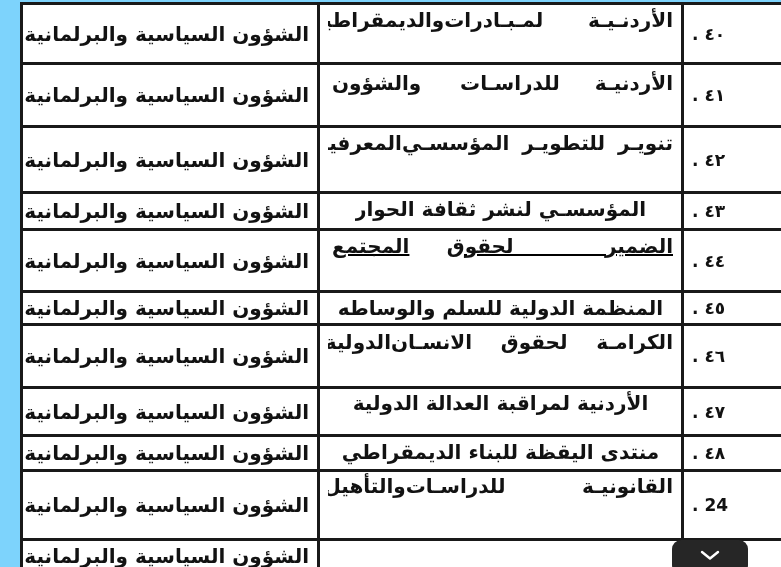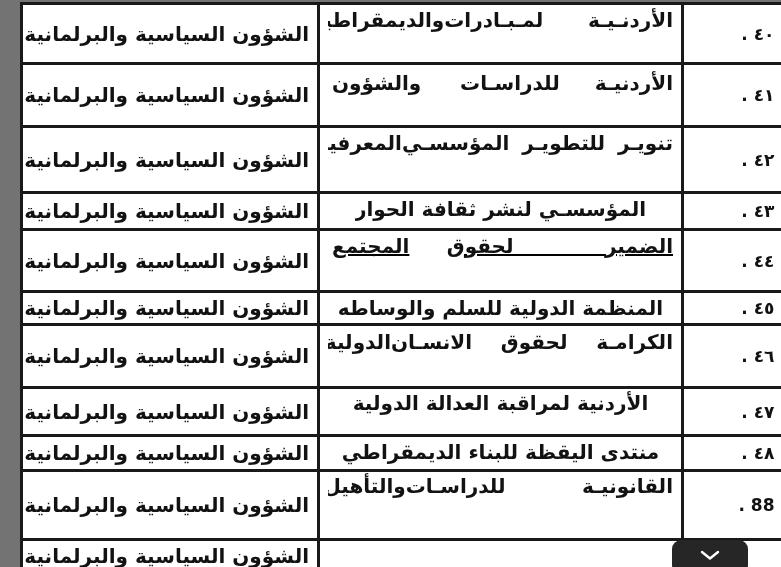--- a/index.html
+++ b/index.html
@@ -1,17 +1,17 @@
 <!DOCTYPE html>
 <html><head>
 <meta charset="utf-8">
 <style>
   html,body{margin:0;padding:0;background:#fff;}
   .screen{
-    position:relative;width:781px;height:567px;background:#737373;
+    position:relative;width:781px;height:567px;background:#7dd3fc;
     overflow:hidden;font-family:"DejaVu Sans",sans-serif;
   }
   table.ngo{
     position:absolute;left:20px;top:2px;width:761px;
     border-collapse:collapse;table-layout:fixed;
   }
   td{
     border:3px solid #191919;background:#ffffff;
     vertical-align:middle;padding:0 8px;overflow:hidden;box-sizing:border-box;
   }
@@ -25,21 +25,21 @@
     overflow:hidden;direction:rtl;
   }
   .nline{
     font-weight:bold;font-size:20px;color:#121212;
     line-height:29px;height:29px;overflow:hidden;
   }
   .nline.justify{text-align:justify;text-align-last:justify;text-justify:inter-word;}
   .nline.last{text-align:left;padding-left:4px;}
   .nline.single{text-align:right;}
   .numtxt{
-    direction:rtl;text-align:right;font-weight:bold;font-size:17px;color:#121212;
+    direction:rtl;text-align:left;font-weight:bold;font-size:17px;color:#121212;
   }
   tr.partial td{vertical-align:top;padding-top:3px;}
   .scroll-btn{
     position:absolute;left:672px;top:540px;width:76px;height:34px;
     background:#262626;border:none;border-radius:9px;
     display:flex;align-items:flex-start;justify-content:center;
     padding-top:9px;box-sizing:border-box;cursor:pointer;
   }
 </style>
 </head>
@@ -180,21 +180,21 @@
           <td>
             <div class="cat">الشؤون السياسية والبرلمانية</div>
           </td>
           <td>
             <div class="name-wrap" style="height: 66px;">
               <div class="nline justify">القانونيـة للدراسـات والتطويـر</div>
               <div class="nline last">والتأهيل</div>
             </div>
           </td>
           <td class="num">
-            <div class="numtxt">88 .</div>
+            <div class="numtxt">24 .</div>
           </td>
         </tr>
         <tr class="partial" style="height: 60px;">
           <td>
             <div class="cat">الشؤون السياسية والبرلمانية</div>
           </td>
           <td>
             <div class="name-wrap" style="height: 56px;"></div>
           </td>
           <td class="num">

